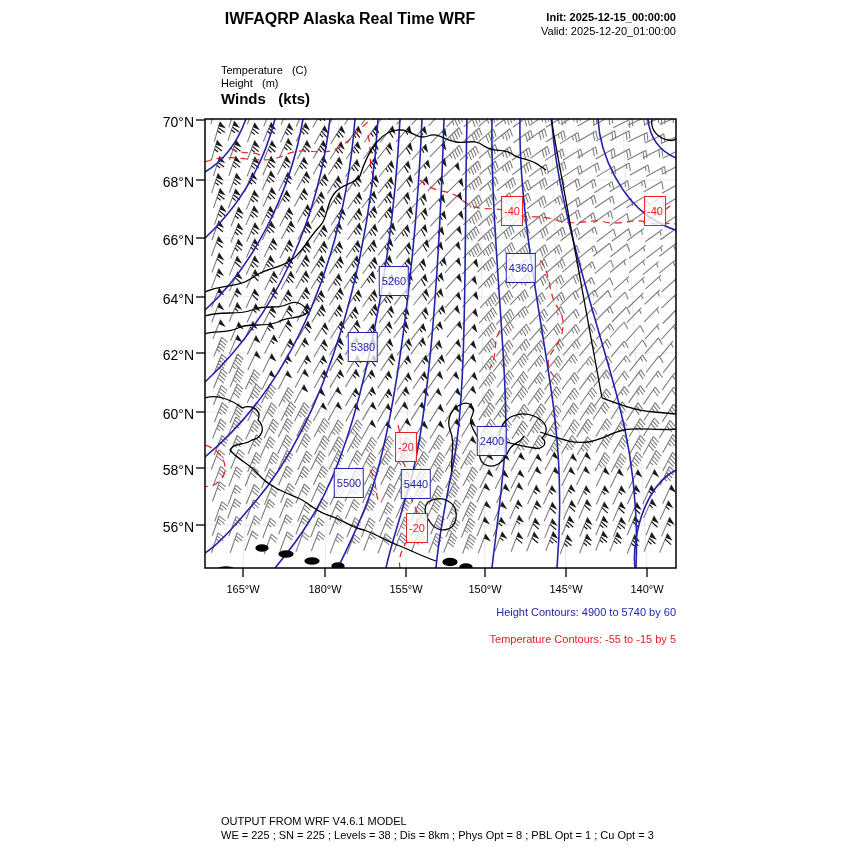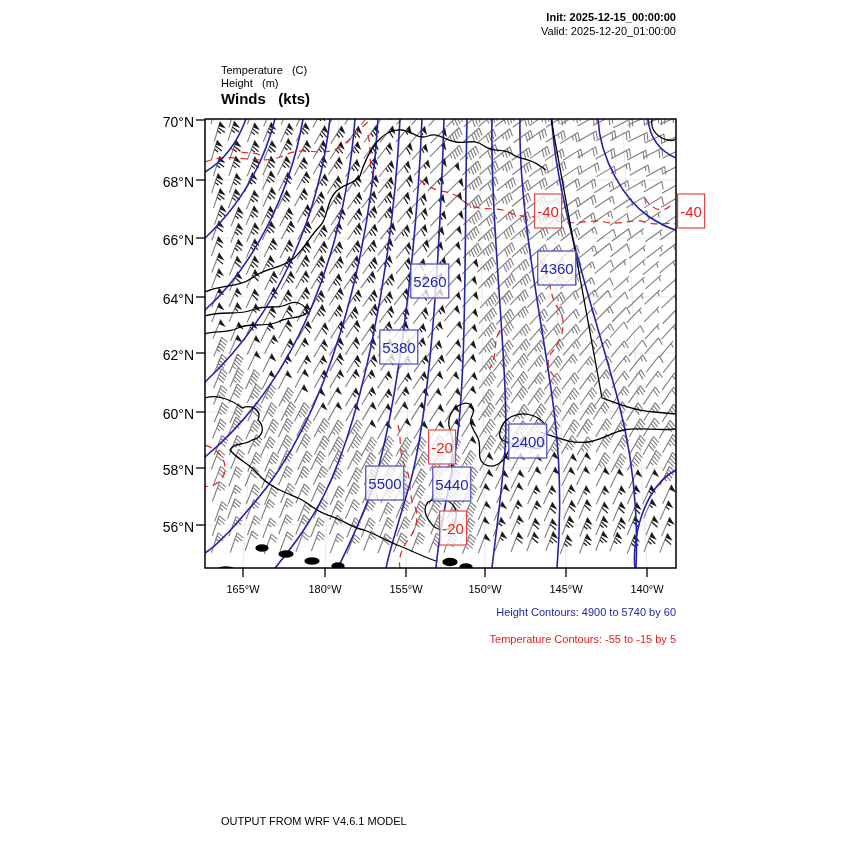--- a/index.html
+++ b/index.html
@@ -12,22 +12,22 @@
   .valid{top:25px;right:174px;font-size:11px;text-align:right;}
   .legend1{top:64px;left:221px;font-size:11px;}
   .legend2{top:77px;left:221px;font-size:11px;}
   .legend3{top:90px;left:221px;font-size:15px;font-weight:bold;}
   .note-h{top:606px;right:174px;font-size:11px;text-align:right;}
   .note-t{top:633px;right:174px;font-size:11px;text-align:right;}
   .footer1{top:815px;left:221px;font-size:11px;}
   .footer2{top:829px;left:221px;font-size:11px;}
   .lat-lbl{position:absolute;width:48px;text-align:right;font-size:14px;color:#000;}
   .lon-lbl{position:absolute;width:60px;text-align:center;font-size:11px;color:#000;}
-  .clabel{position:absolute;transform:translate(-50%,-50%);font-size:15px;padding:8px 2px;
-          background:rgba(255,255,255,0.78);border:1px solid;white-space:pre;margin-left:36px;}
+  .clabel{position:absolute;transform:translate(-50%,-50%);font-size:11px;padding:8px 2px;
+          background:rgba(255,255,255,0.78);border:1px solid;white-space:pre;}
 </style>
 </head>
 <body>
 
 <div class="page">
   <svg id="gfx" width="850" height="850">
       <defs>
         <clipPath id="mapclip">
           <rect x="205" y="119" width="471" height="449"></rect>
         </clipPath>
@@ -114,31 +114,33 @@
         <line x1="196" y1="525" x2="205" y2="525"></line>
         <line x1="243" y1="568" x2="243" y2="577"></line>
         <line x1="325" y1="568" x2="325" y2="577"></line>
         <line x1="406" y1="568" x2="406" y2="577"></line>
         <line x1="485" y1="568" x2="485" y2="577"></line>
         <line x1="566" y1="568" x2="566" y2="577"></line>
         <line x1="647" y1="568" x2="647" y2="577"></line>
       </g>
     </svg>
 
+  <div class="txt title">IWFAQRP Alaska Real Time WRF</div>
   <div class="txt init">Init: 2025-12-15_00:00:00</div>
   <div class="txt valid">Valid: 2025-12-20_01:00:00</div>
 
   <div class="txt legend1">Temperature   (C)</div>
   <div class="txt legend2">Height   (m)</div>
   <div class="txt legend3">Winds   (kts)</div>
 
   <div class="txt note-h" id="noteH" style="color: rgb(35, 35, 173); text-align: center;">Height Contours: 4900 to 5740 by 60</div>
   <div class="txt note-t" id="noteT" style="color: rgb(230, 32, 32);">Temperature Contours: -55 to -15 by 5</div>
 
   <div class="txt footer1">OUTPUT FROM WRF V4.6.1 MODEL</div>
+  <div class="txt footer2">WE = 225 ; SN = 225 ; Levels = 38 ; Dis = 8km ; Phys Opt = 8 ; PBL Opt = 1 ; Cu Opt = 3</div>
 
   <div id="axisLabels">
       <div class="lat-lbl" style="left: 146px; top: 114px;">70°N</div>
       <div class="lat-lbl" style="left: 146px; top: 174px;">68°N</div>
       <div class="lat-lbl" style="left: 146px; top: 232px;">66°N</div>
       <div class="lat-lbl" style="left: 146px; top: 291px;">64°N</div>
       <div class="lat-lbl" style="left: 146px; top: 347px;">62°N</div>
       <div class="lat-lbl" style="left: 146px; top: 406px;">60°N</div>
       <div class="lat-lbl" style="left: 146px; top: 462px;">58°N</div>
       <div class="lat-lbl" style="left: 146px; top: 519px;">56°N</div>

